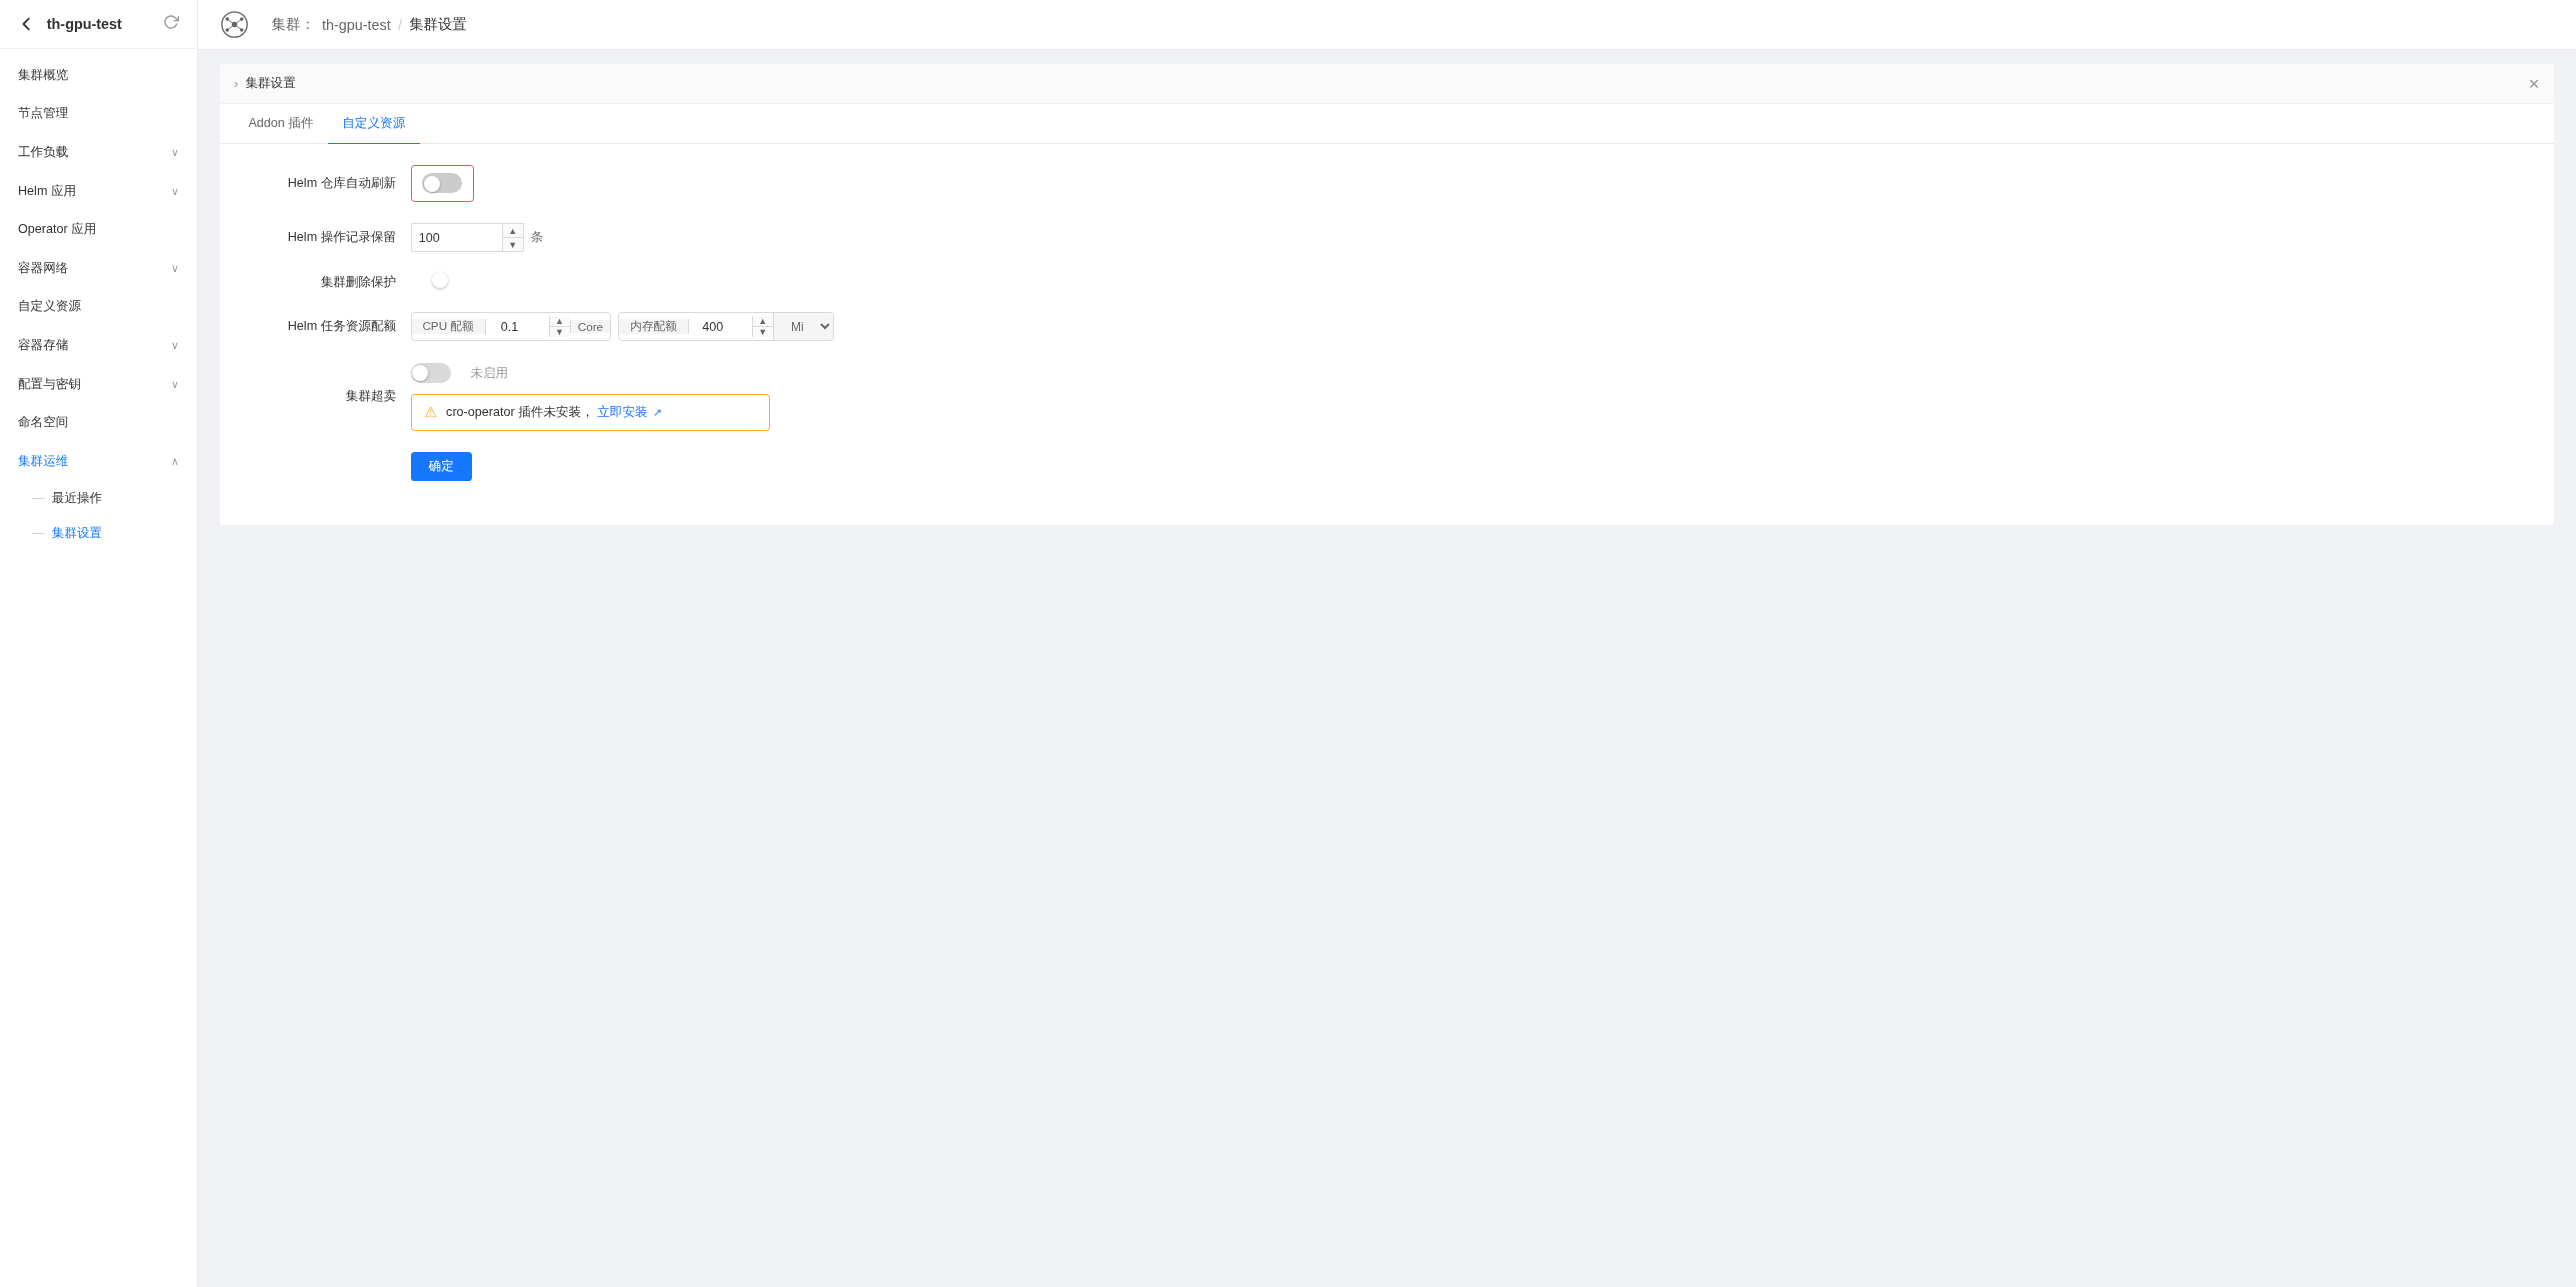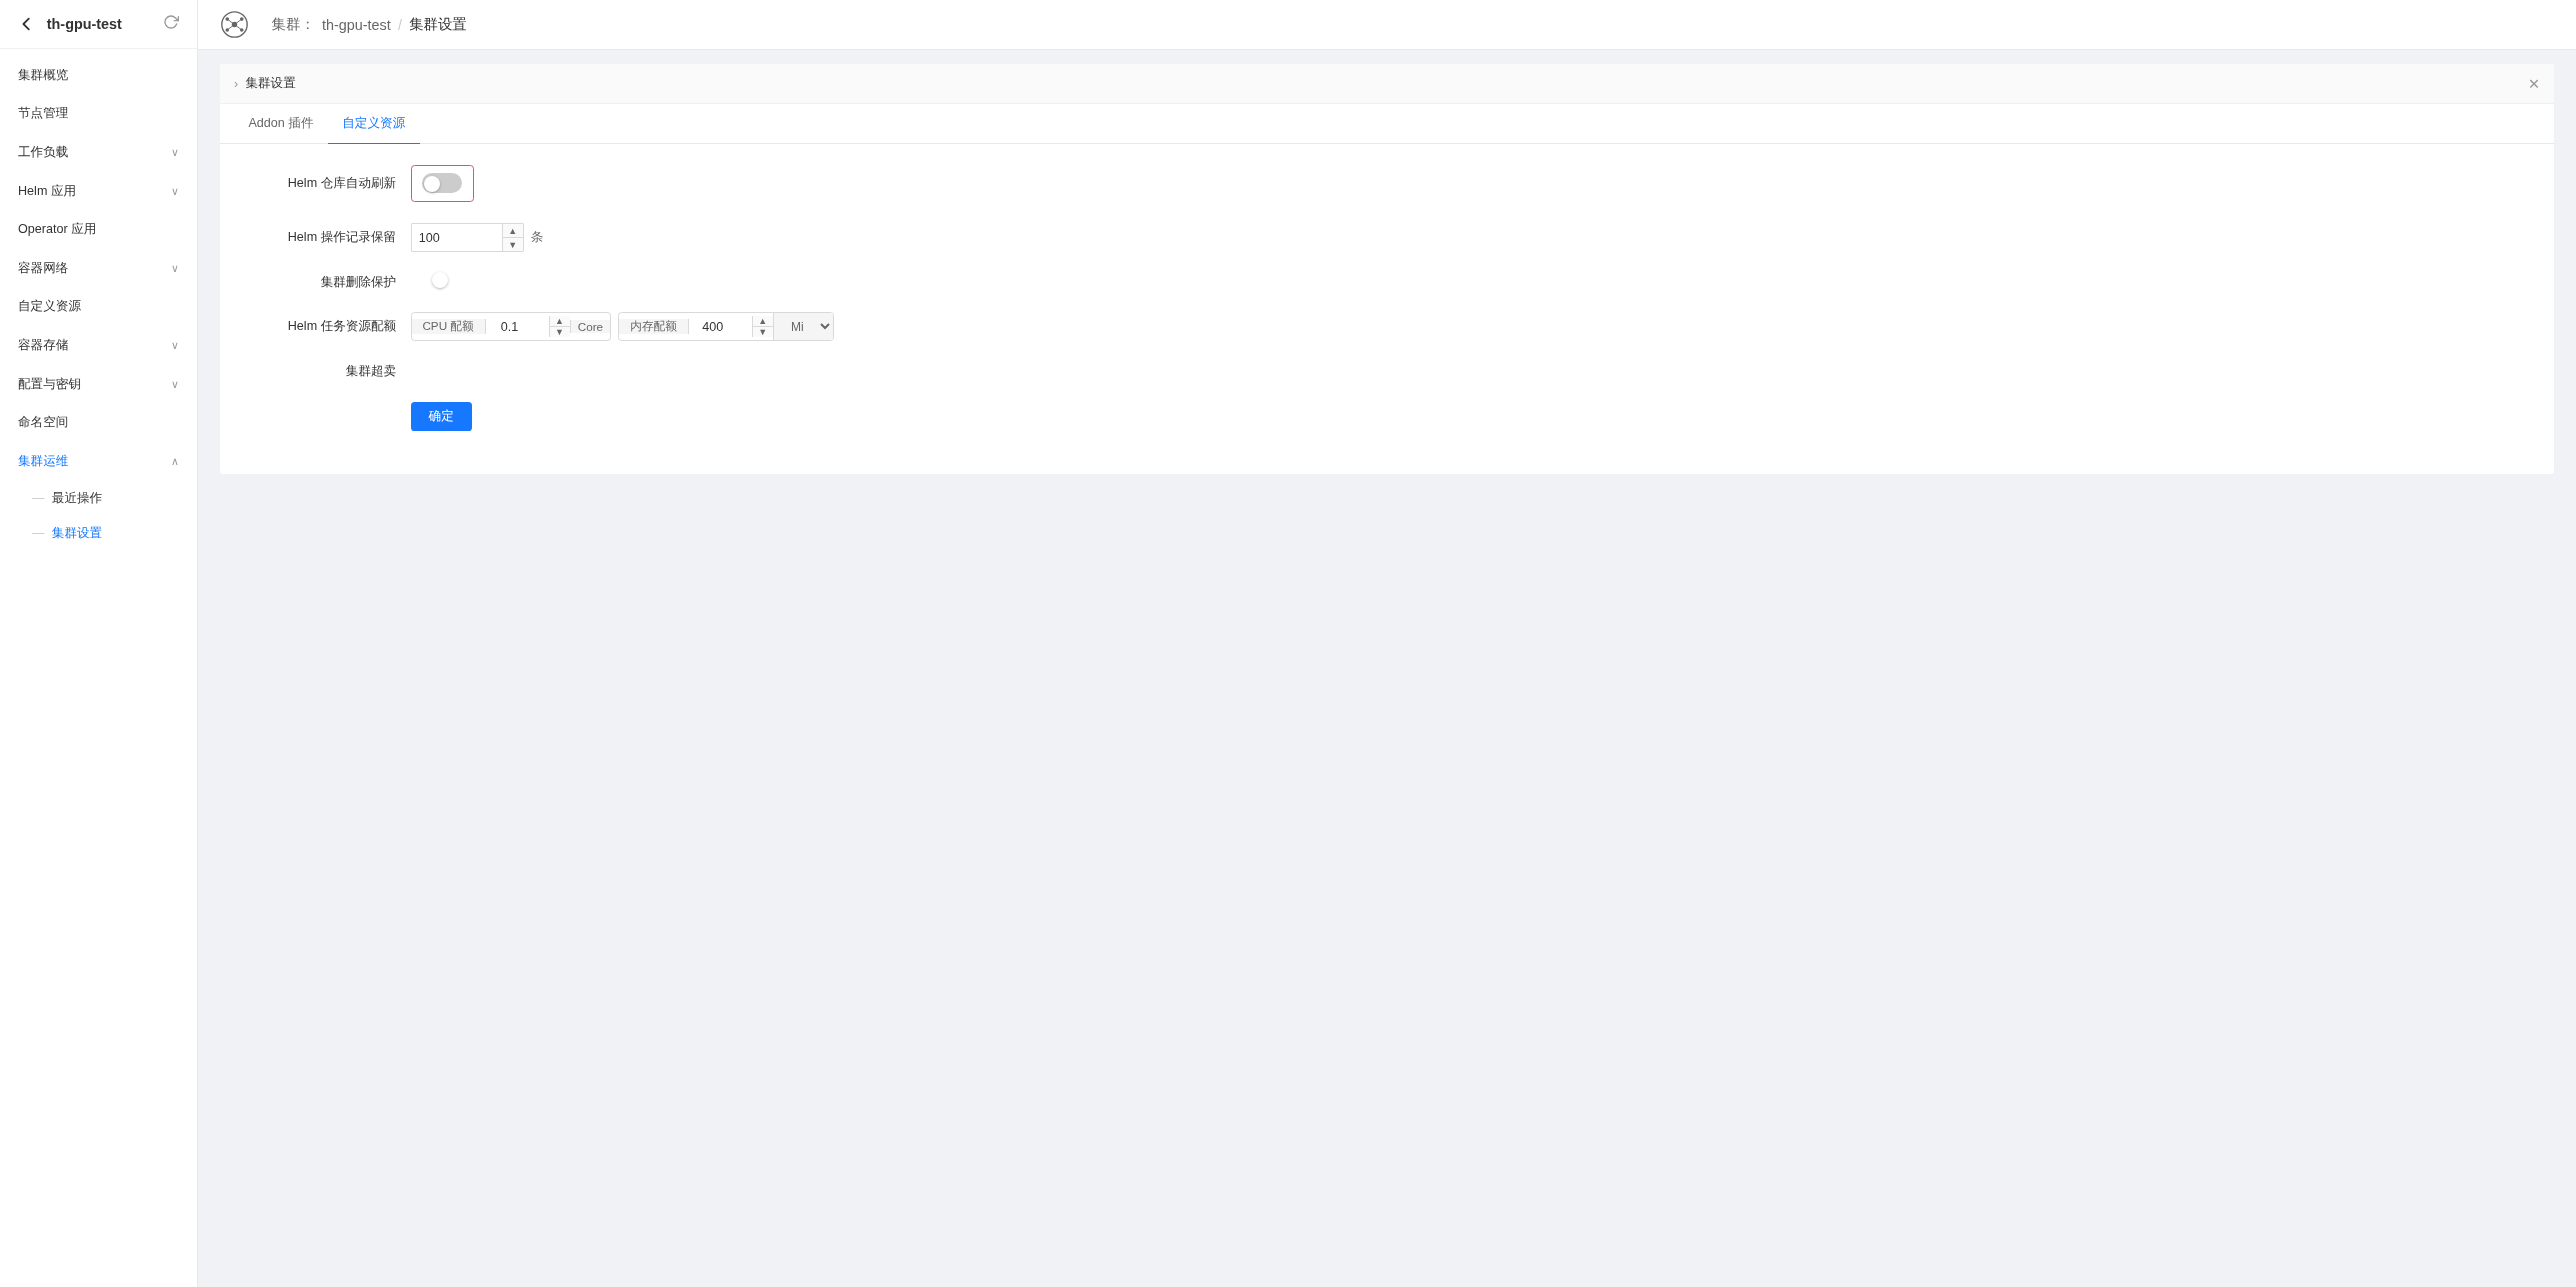--- a/index.html
+++ b/index.html
@@ -590,20 +590,42 @@
                   <option value="Mi">Mi</option>
                   <option value="Gi">Gi</option>
                 </select>
               </div>
             </div>
           </div>
         </div>
 
         <div class="form-row">
           <div class="form-label">集群超卖</div>
+          <div class="form-control">
+            <div style="display:flex;align-items:center;gap:10.8px;">
+              <label class="toggle toggle-disabled">
+                <input type="checkbox" disabled="" style="">
+                <span class="toggle-slider"></span>
+              </label>
+              <span class="toggle-label-off">未启用</span>
+            </div>
+
+            <div style="margin-top:10.8px;">
+              <div class="warning-box">
+                <span class="warning-icon">⚠</span>
+                <span class="warning-text">
+                  <span>cro-operator 插件未安装，</span>
+                  <a class="warning-link">
+                    <span>立即安装</span>
+                    <span class="warning-link-icon">↗</span>
+                  </a>
+                </span>
+              </div>
+            </div>
+          </div>
         </div>
 
         <div class="form-row">
           <div class="form-label"></div>
           <div class="form-control">
             <button class="submit-btn">确定</button>
           </div>
         </div>
 
       </div>

